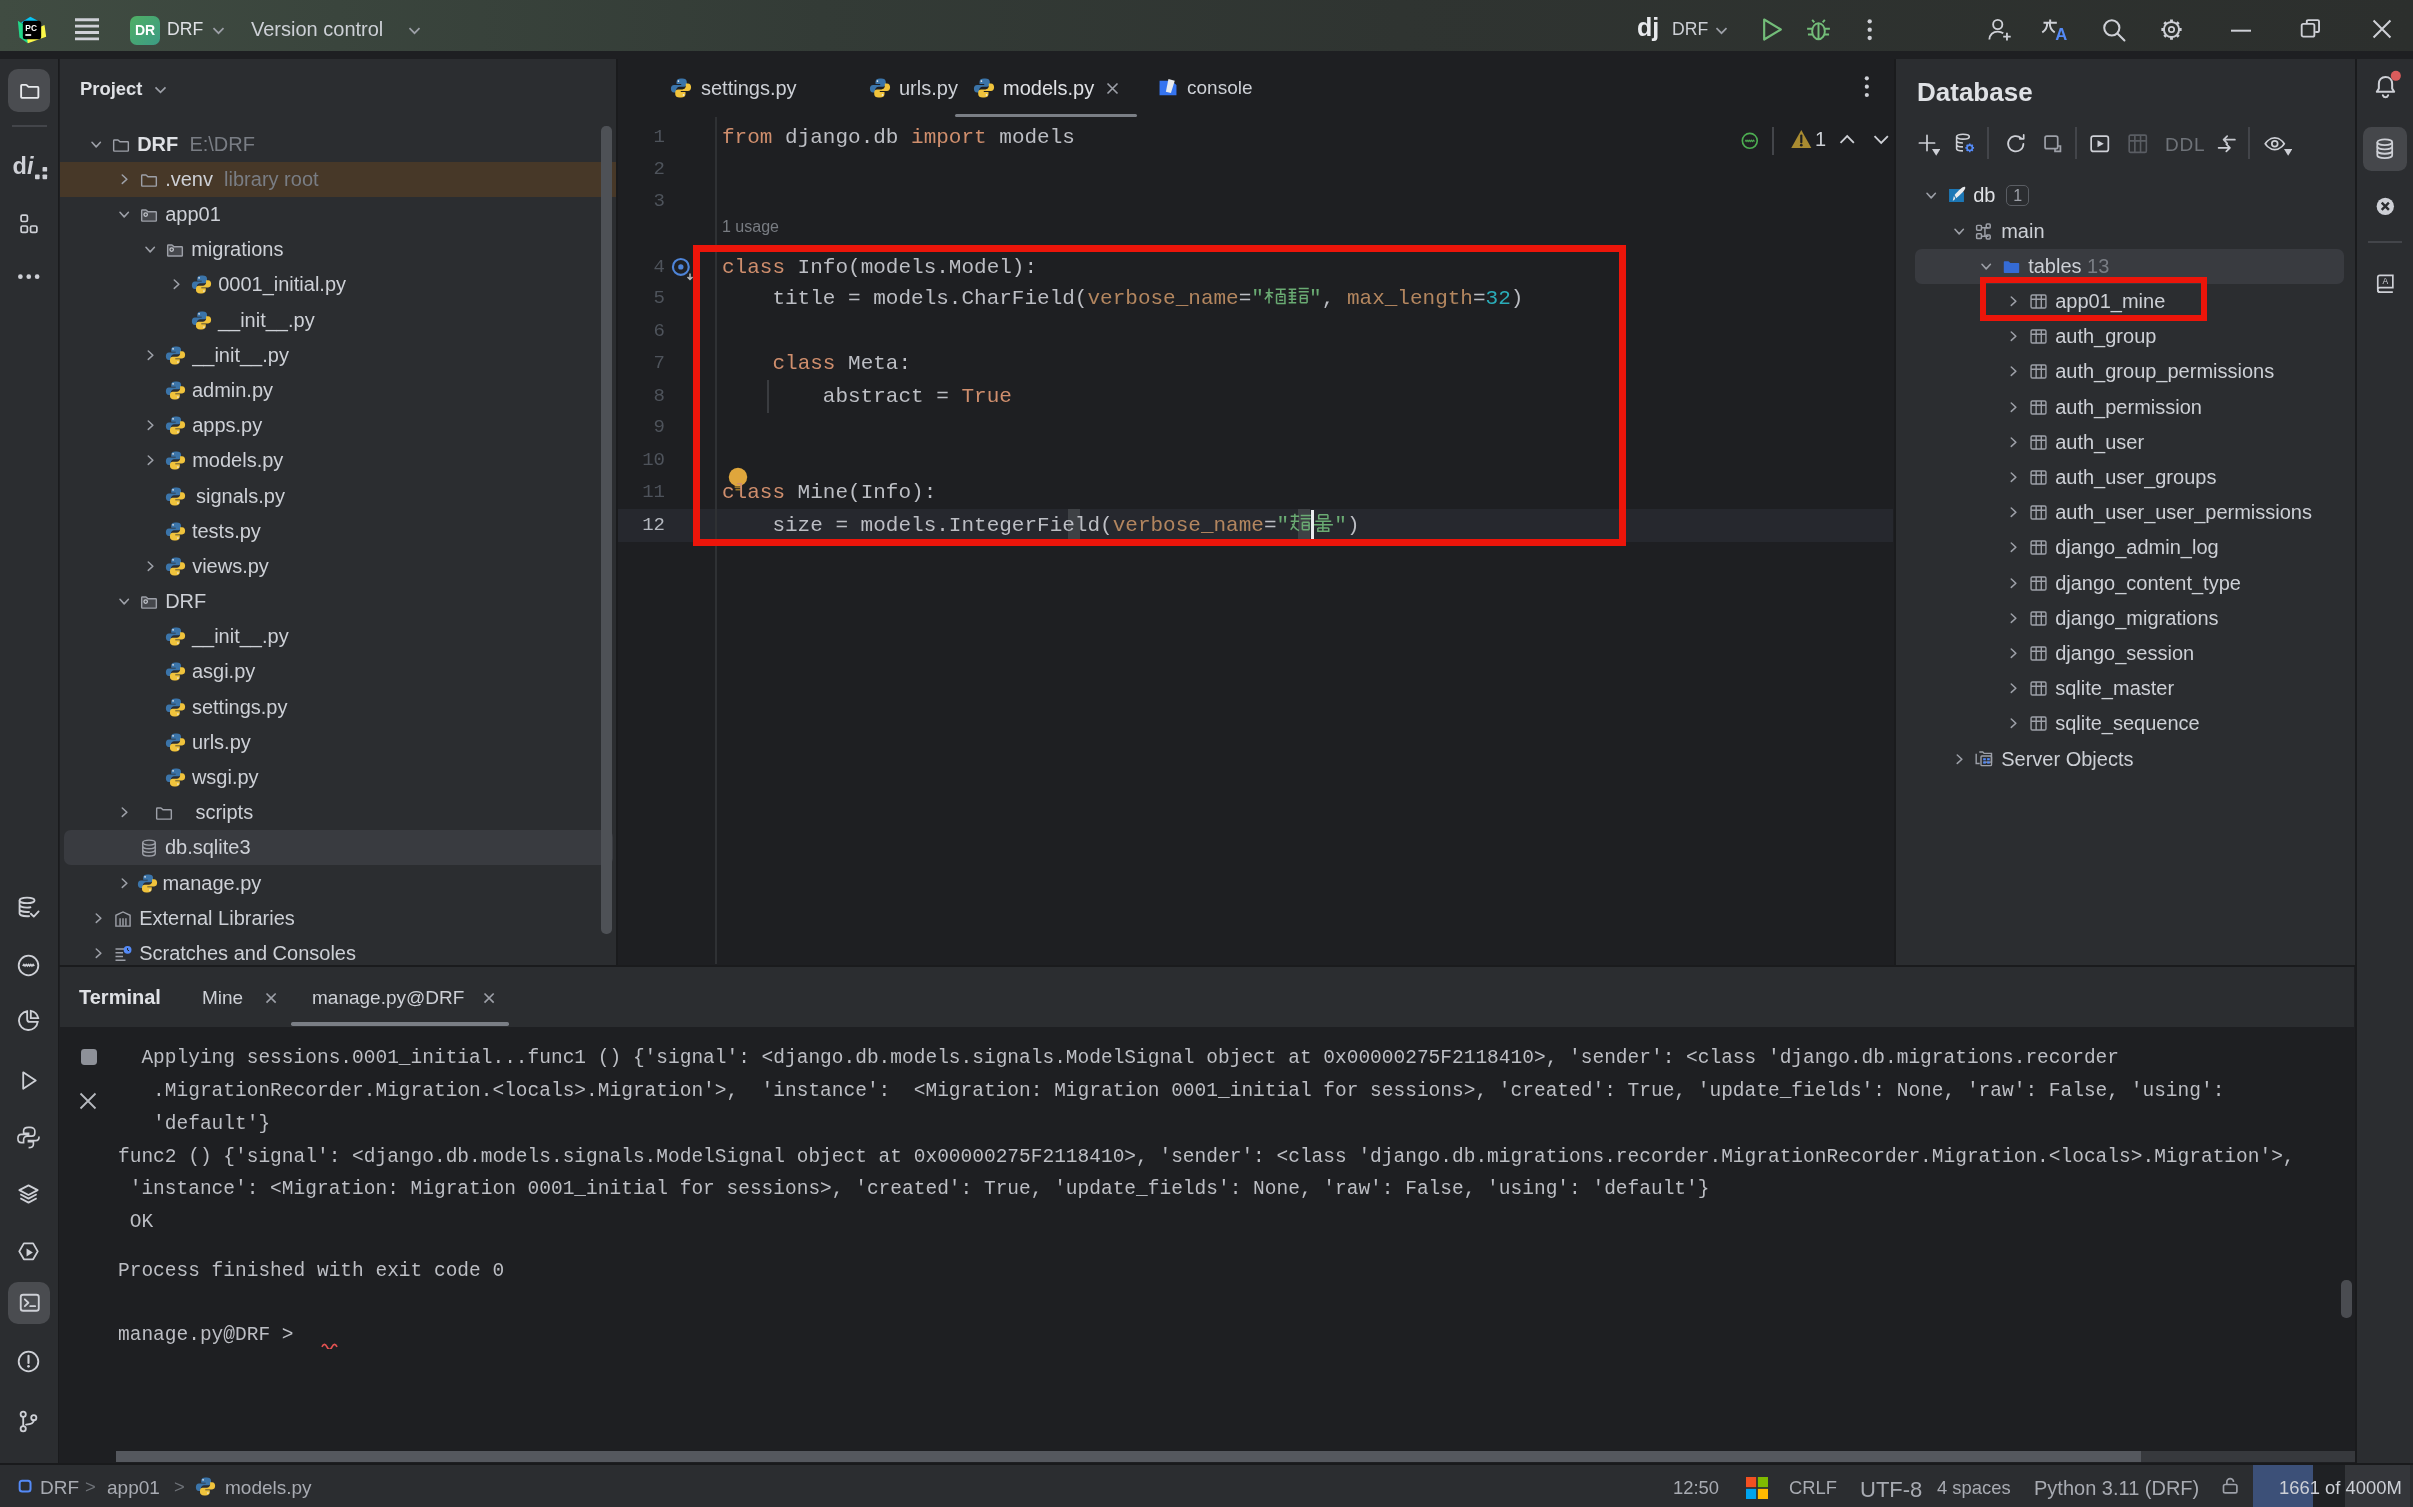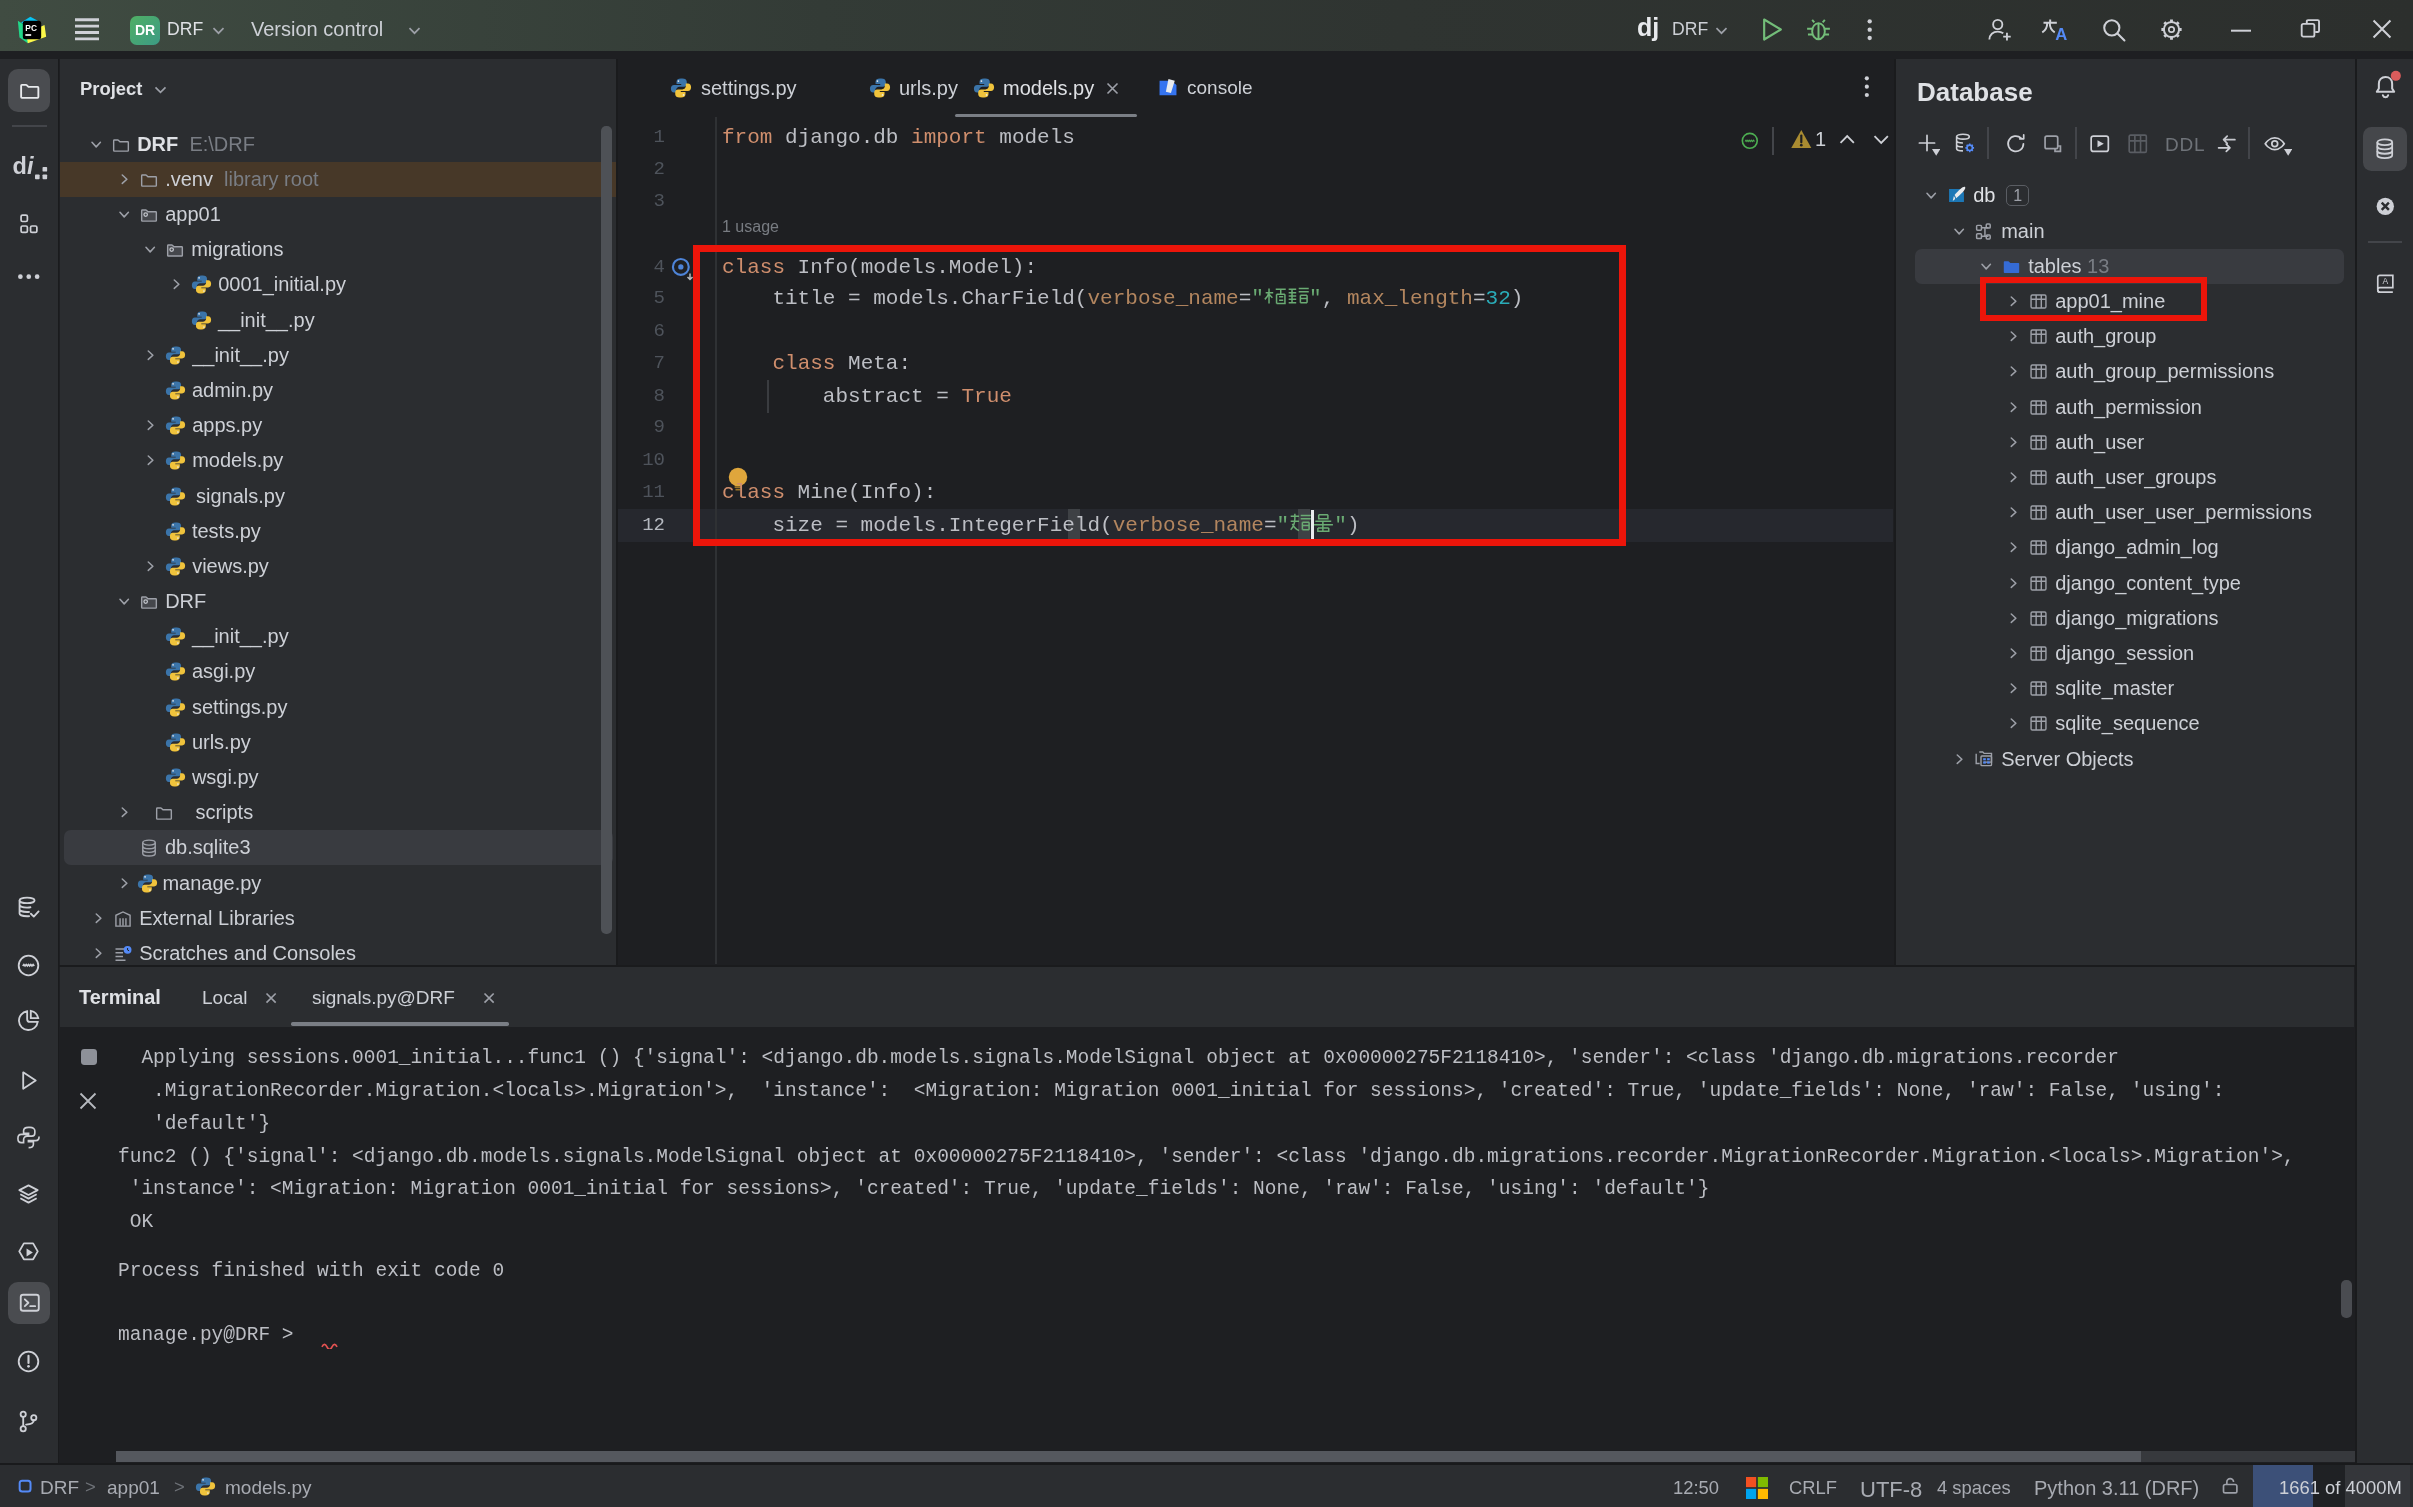--- a/index.html
+++ b/index.html
@@ -701,25 +701,25 @@
 <svg class="a" style="left:2374px;top:195px" width="22.6" height="22.6" viewBox="0 0 24 24">
     <use href="#xcirc"></use>
   </svg>
 <div class="a" style="left:2368px;top:241px;width:34px;height:1.7px;background:#43454A"></div>
 <svg class="a" style="left:2374px;top:272px" width="22.6" height="22.6" viewBox="0 0 24 24">
     <use href="#book"></use>
   </svg>
 <div class="a" style="left:60px;top:965px;width:2294px;height:62px;background:#2B2D30"></div>
 <div class="a" style="left:59px;top:965px;width:2296px;height:1.7px;background:#1A1B1D"></div>
 <div class="a" style="left:79px;top:986px;font-size:20px;font-weight:bold;color:#DFE1E5">Terminal</div>
-<div class="a" style="left:202px;top:987px;font-size:19px;color:#CDD0D6">Local</div>
+<div class="a" style="left:202px;top:987px;font-size:19px;color:#CDD0D6">Mine</div>
 <svg class="a" style="left:264px;top:991px" width="14.2" height="14.2" viewBox="0 0 17 17">
     <path d="M3 3l11 11M14 3L3 14" stroke="#9DA0A8" stroke-width="2"></path>
   </svg>
-<div class="a" style="left:312px;top:987px;font-size:19px;color:#CDD0D6">signals.py@DRF</div>
+<div class="a" style="left:312px;top:987px;font-size:19px;color:#CDD0D6">manage.py@DRF</div>
 <svg class="a" style="left:482px;top:991px" width="14.2" height="14.2" viewBox="0 0 17 17">
     <path d="M3 3l11 11M14 3L3 14" stroke="#9DA0A8" stroke-width="2"></path>
   </svg>
 <div class="a" style="left:291px;top:1022px;width:218px;height:4.2px;background:#7A7E85;border-radius:1.7px"></div>
 <div class="a" style="left:116px;top:1027px;width:2239px;height:438px;background:#1E1F22"></div>
 <div class="a" style="left:81px;top:1049px;width:16px;height:16px;background:#8E9199;border-radius:3.4px"></div>
 <svg class="a" style="left:78px;top:1091px" width="20" height="20" viewBox="0 0 24 24">
     <path d="M3 3l18 18M21 3L3 21" stroke="#B6B9BF" stroke-width="2.2"></path>
   </svg>
 <div class="tl" style="top:1042px">  Applying sessions.0001_initial...func1 () {'signal': &lt;django.db.models.signals.ModelSignal object at 0x00000275F2118410&gt;, 'sender': &lt;class 'django.db.migrations.recorder</div>

